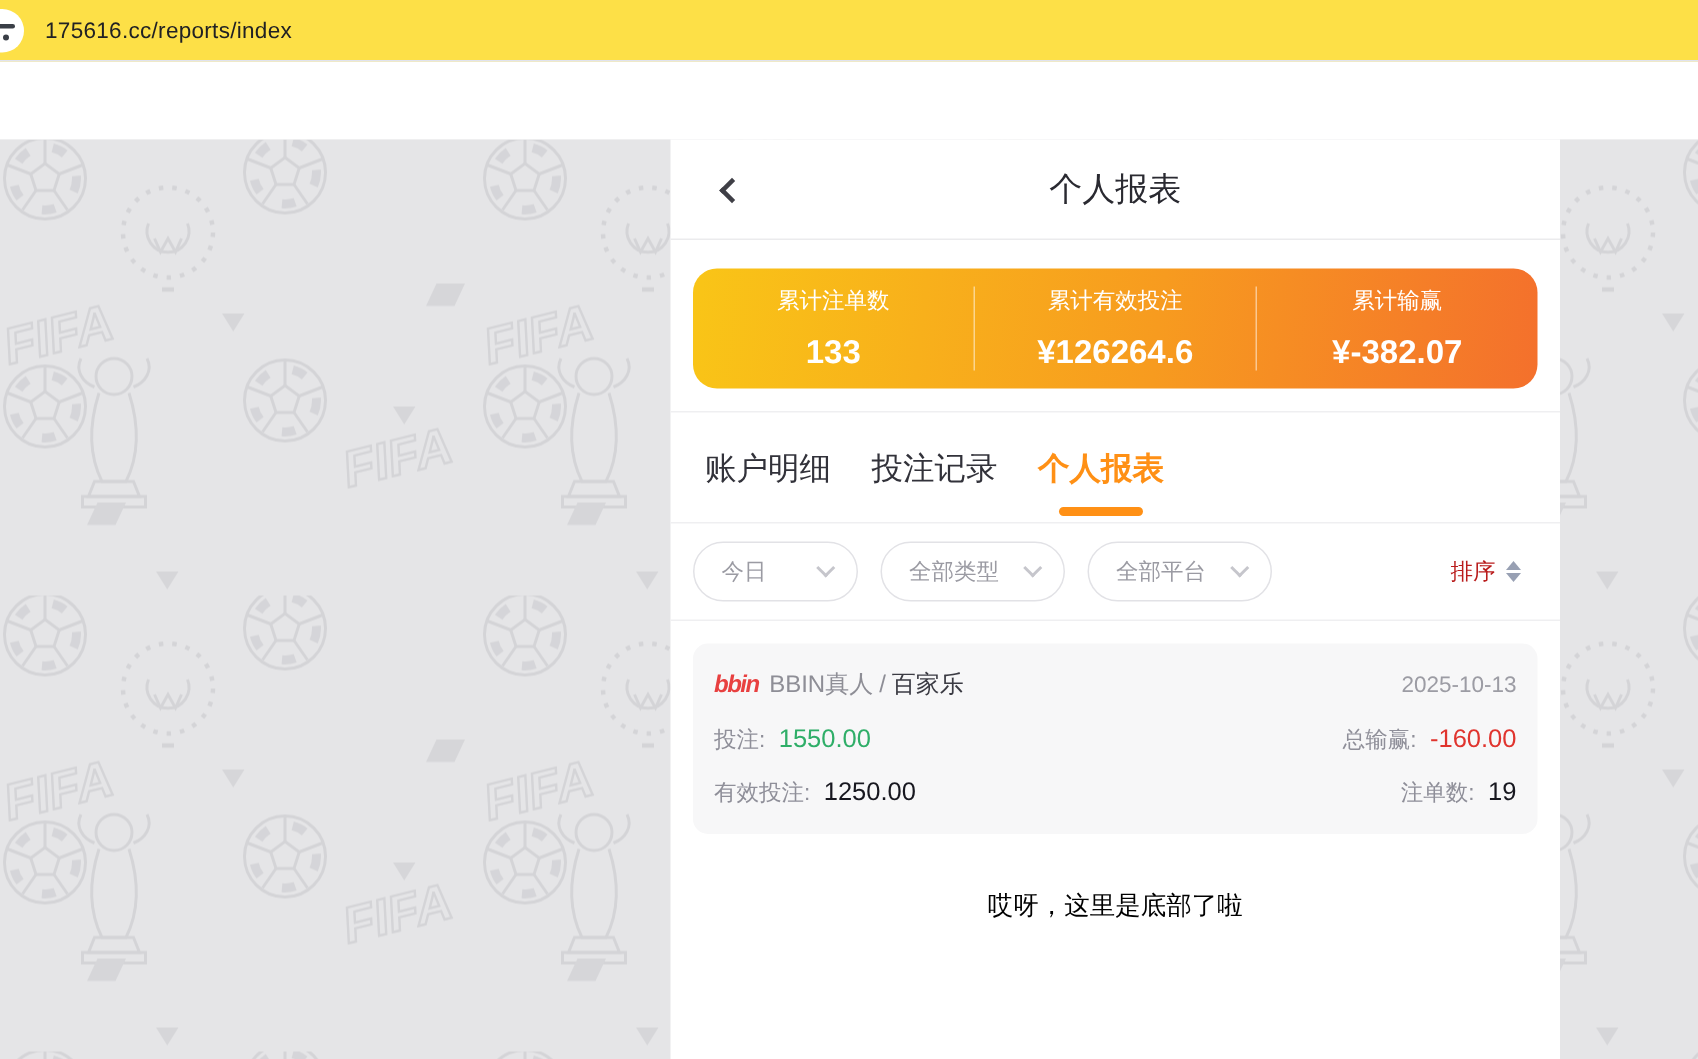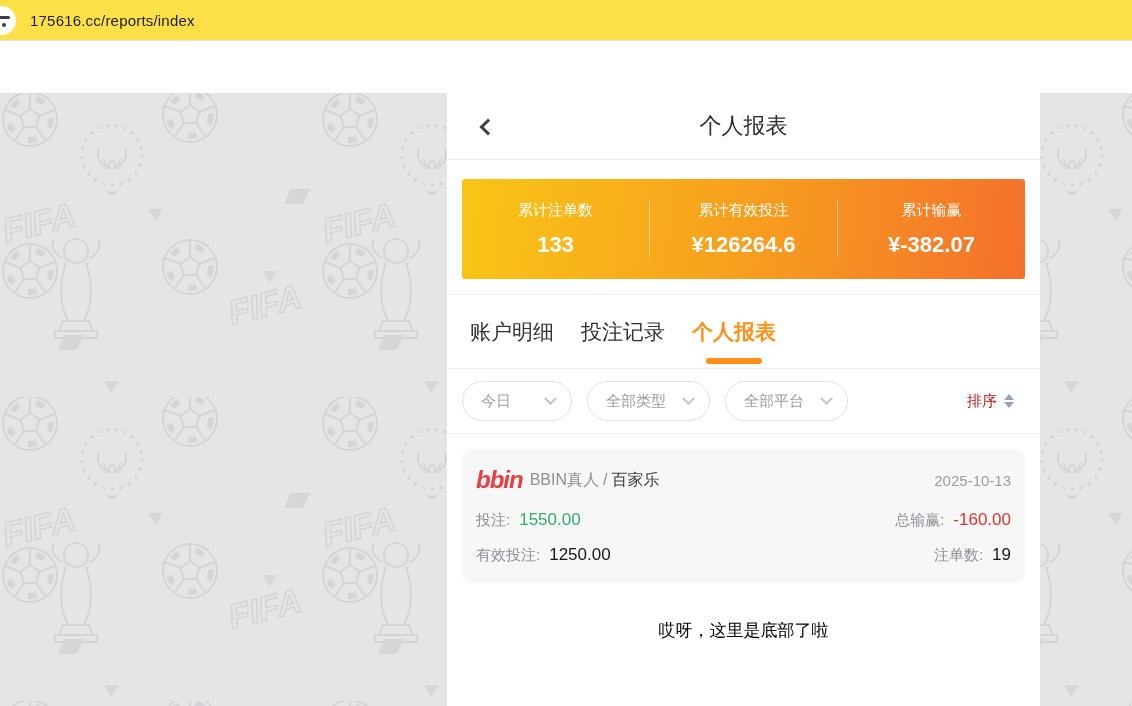--- a/index.html
+++ b/index.html
@@ -30,21 +30,21 @@
   .app-header { height:67px; display:flex; align-items:center; justify-content:center;
     position:relative; border-bottom:1px solid #ebebed; }
   .back-btn { position:absolute; left:26px; top:0; width:30px; height:67px;
     display:flex; align-items:center; justify-content:center; cursor:pointer; }
   .chevron-left { width:12px; height:12px; border-left:3px solid #3f3f46;
     border-bottom:3px solid #3f3f46; transform:rotate(45deg); }
   .app-title { font-size:22px; color:#2a2a31; }
 
   
   .stats-section { padding:19px 15px 15px; border-bottom:1px solid #efeff1; }
-  .stats-card { height:100px; border-radius:3px; display:flex; align-items:center;
+  .stats-card { height:80px; border-radius:16px; display:flex; align-items:center;
     background:linear-gradient(97deg,#f9c517 0%,#f79b1f 55%,#f4702c 100%); }
   .stat { flex:1; display:flex; flex-direction:column; align-items:center; gap:12px; }
   .stat-label { font-size:15px; color:#ffffff; }
   .stat-value { font-size:22px; font-weight:bold; color:#ffffff; }
   .stat-divider { width:1px; height:56px; background:rgba(255,255,255,.5); }
 
   
   .tabs-row { height:74px; display:flex; align-items:center; padding-left:23px;
     gap:27px; border-bottom:1px solid #efeff1; }
   .tab { position:relative; font-size:21px; color:#32323a; height:74px;
@@ -70,21 +70,21 @@
   .sort-arrows { display:flex; flex-direction:column; align-items:center; }
   .tri-up { width:0; height:0; border-left:5px solid transparent;
     border-right:5px solid transparent; border-bottom:6px solid #98a0b3; }
   .tri-down { width:0; height:0; border-left:5px solid transparent;
     border-right:5px solid transparent; border-top:6px solid #98a0b3; margin-top:2px; }
 
   
   .list-area { padding:15px 15px 0; }
   .report-card { background:#f7f7f8; border-radius:10px; padding:17px 14px 18px; }
   .rc-head { display:flex; align-items:center; margin-bottom:16px; }
-  .bbin-logo { font-size:24px; font-weight:bold; font-style:italic; color:#e84040;
+  .bbin-logo { font-size:16px; font-weight:bold; font-style:italic; color:#e84040;
     letter-spacing:-1px; margin-right:7px; text-transform:lowercase; }
   .rc-provider { font-size:16px; color:#8e8e96; }
   .rc-sep { font-size:16px; color:#8e8e96; margin:0 4px; }
   .rc-game { font-size:16px; color:#3b3b43; }
   .rc-date { margin-left:auto; font-size:15px; color:#9c9ca4; }
   .rc-grid { display:grid; grid-template-columns:1fr auto; row-gap:15px; }
   .rc-field { display:flex; align-items:baseline; gap:9px; font-size:15px; color:#8f8f99; }
   .rc-field.right { justify-content:flex-end;margin-left:36px; }
   .rc-value { font-size:17px; }
 

